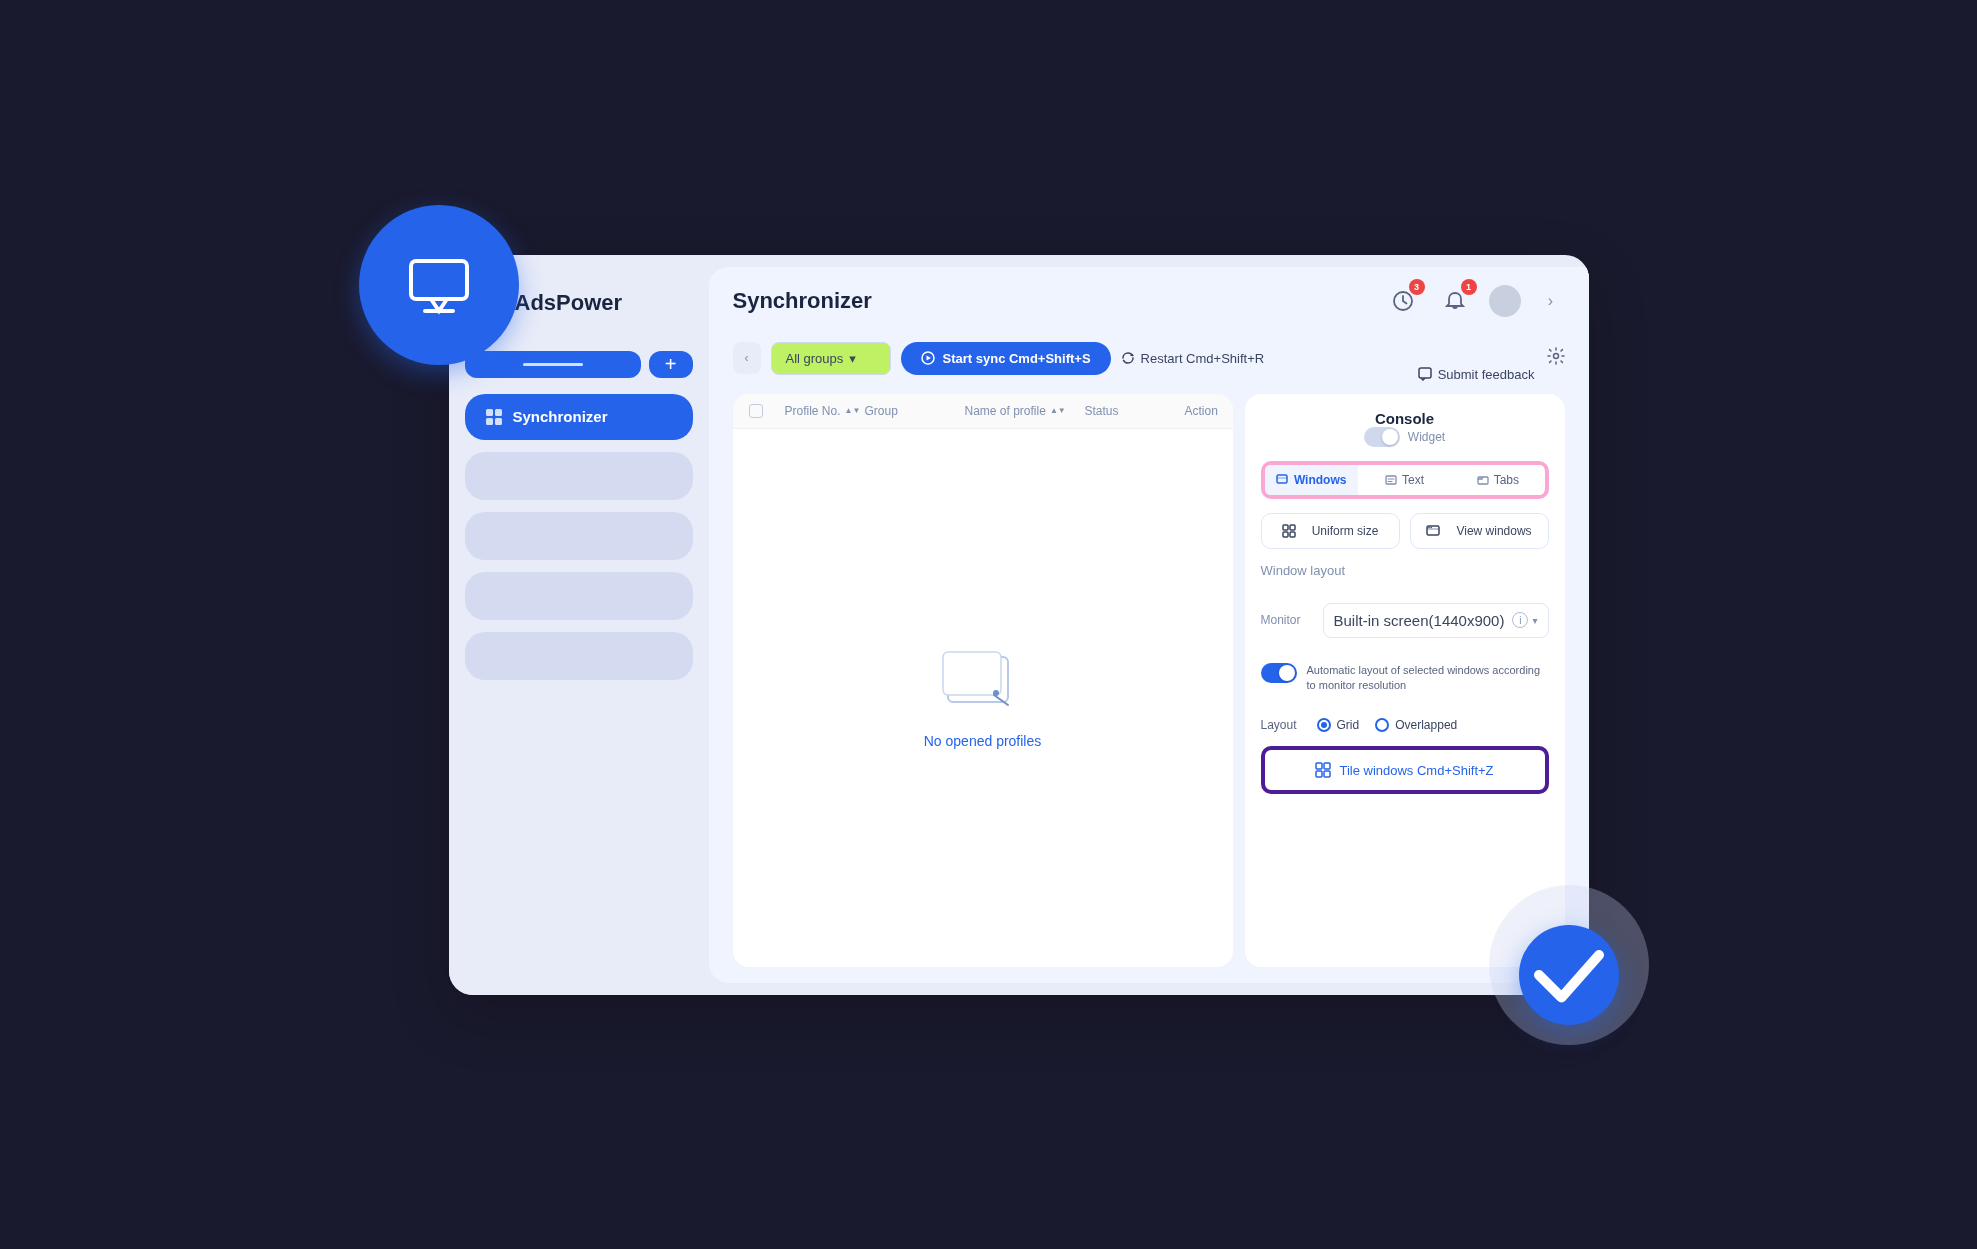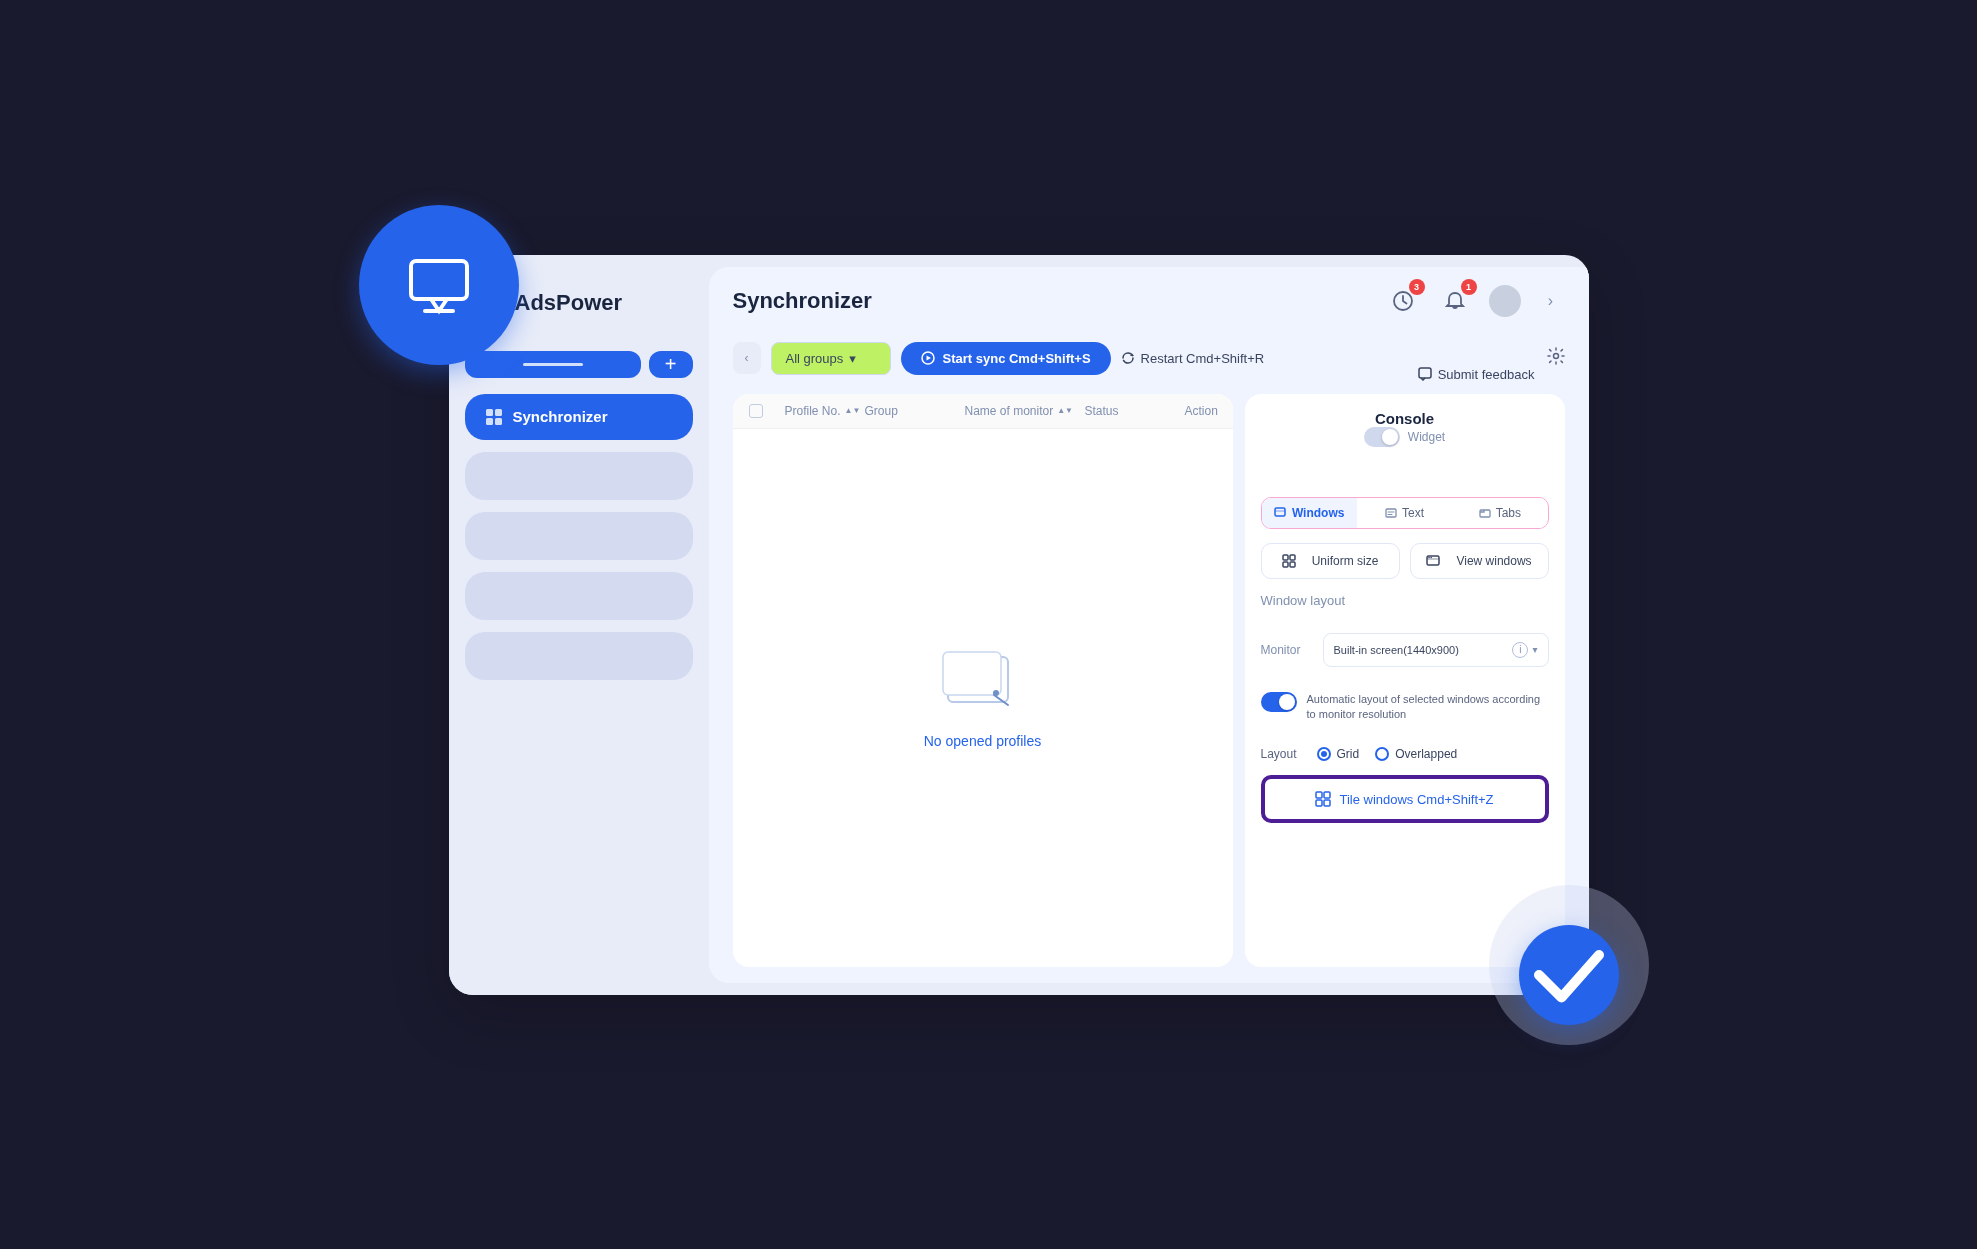--- a/index.html
+++ b/index.html
@@ -442,24 +442,23 @@
       background: white;
       border-radius: 50%;
       top: 2px;
       right: 2px;
       box-shadow: 0 1px 3px rgba(0,0,0,0.2);
     }
 
     .console-tabs {
       display: flex;
       gap: 0;
-      border: 1px solid #f9a8d4;
+      border: 4px solid #f9a8d4;
       border-radius: 10px;
       overflow: hidden;
-      margin-top: 36px;
     }
 
     .console-tab {
       flex: 1;
       padding: 8px;
       font-size: 12px;
       color: #5a6480;
       text-align: center;
       cursor: pointer;
       background: white;
@@ -790,21 +789,21 @@
               <div style="width:14px;height:14px;border:1.5px solid #c0cce0;border-radius:3px;"></div>
             </div>
             <div class="th">
               <span>Profile No.</span>
               <div class="sort-arrows">▲▼</div>
             </div>
             <div class="th">
               <span>Group</span>
             </div>
             <div class="th">
-              <span>Name of monitor</span>
+              <span>Name of profile</span>
               <div class="sort-arrows">▲▼</div>
             </div>
             <div class="th">
               <span>Status</span>
             </div>
             <div class="th">
               <span>Action</span>
             </div>
           </div>
           <div class="table-empty">
@@ -874,21 +873,21 @@
               <span>View windows</span>
             </button>
           </div>
 
           <div class="window-layout-section">
             <span class="section-label">Window layout</span>
 
             <div class="monitor-row">
               <span class="monitor-label">Monitor</span>
               <div class="monitor-select">
-                <span style="font-size:11px;">Built-in screen(1440x900)</span>
+                <span style="font-size:15px;">Built-in screen(1440x900)</span>
                 <div style="display:flex;align-items:center;gap:4px;">
                   <div class="info-icon">i</div>
                   <span style="color:#8090b0;font-size:10px;">▾</span>
                 </div>
               </div>
             </div>
 
             <div class="auto-layout-row">
               <div class="toggle-switch-on">
                 <div class="toggle-knob-on"></div>

